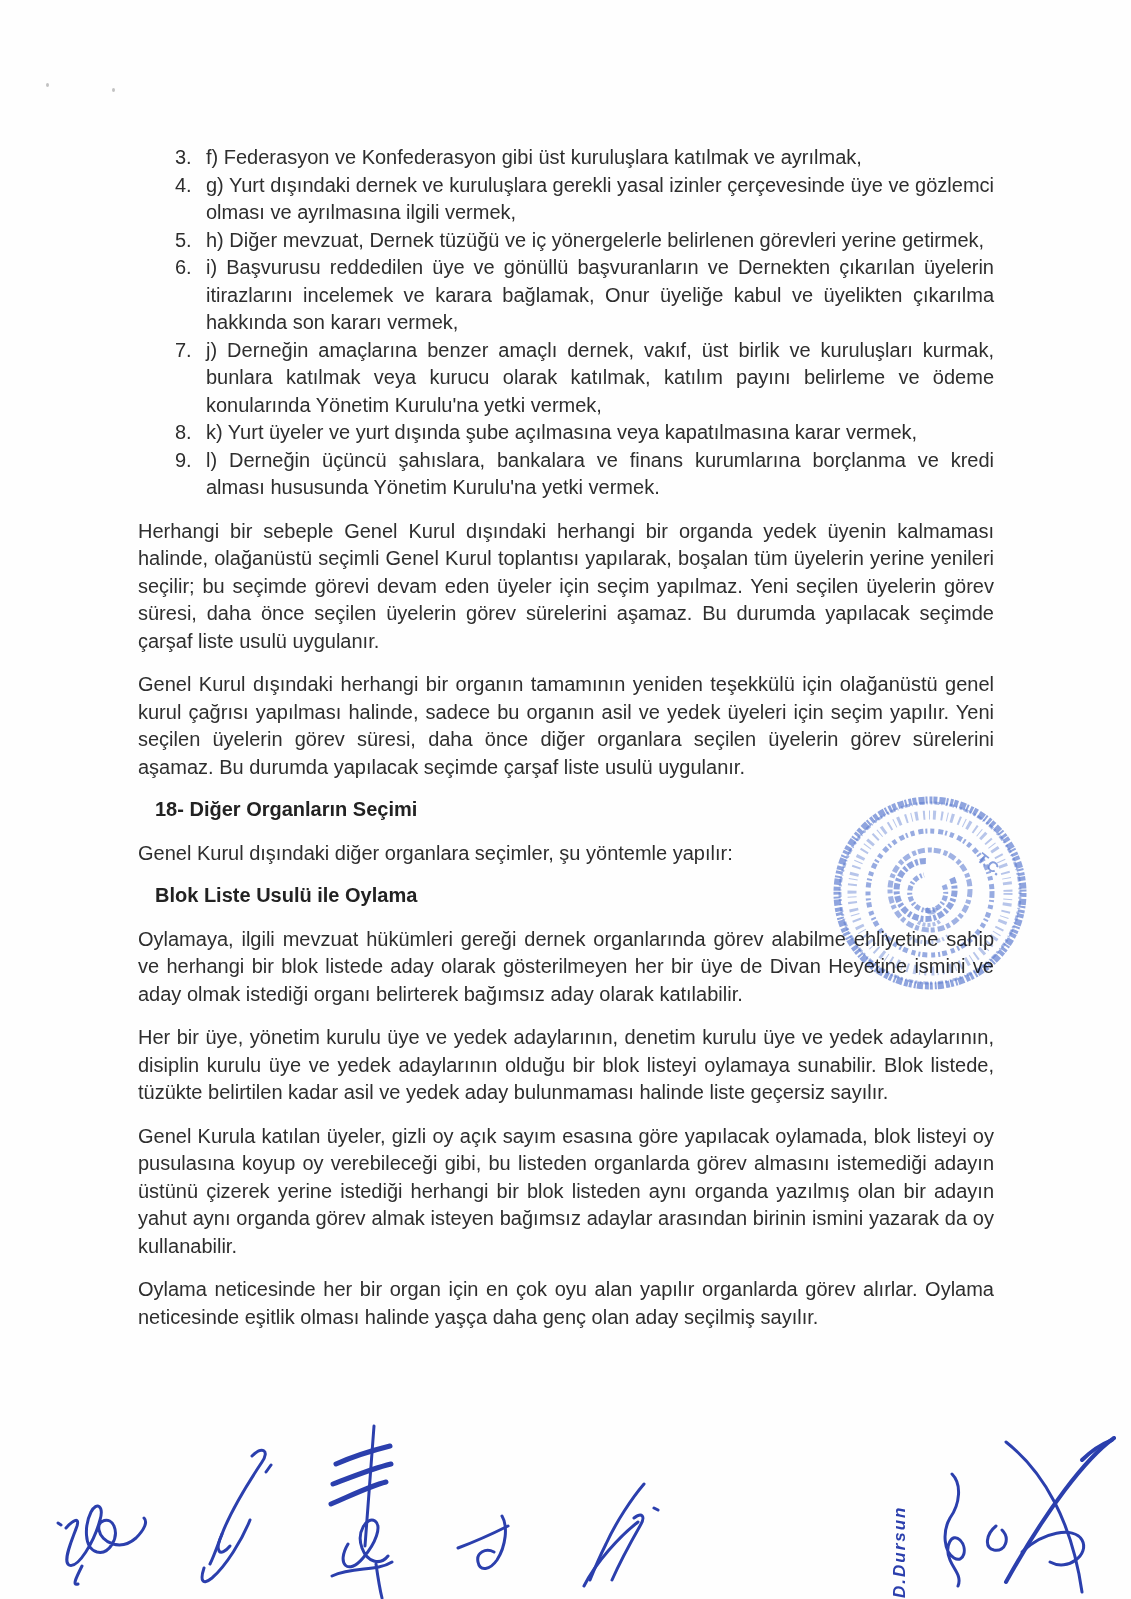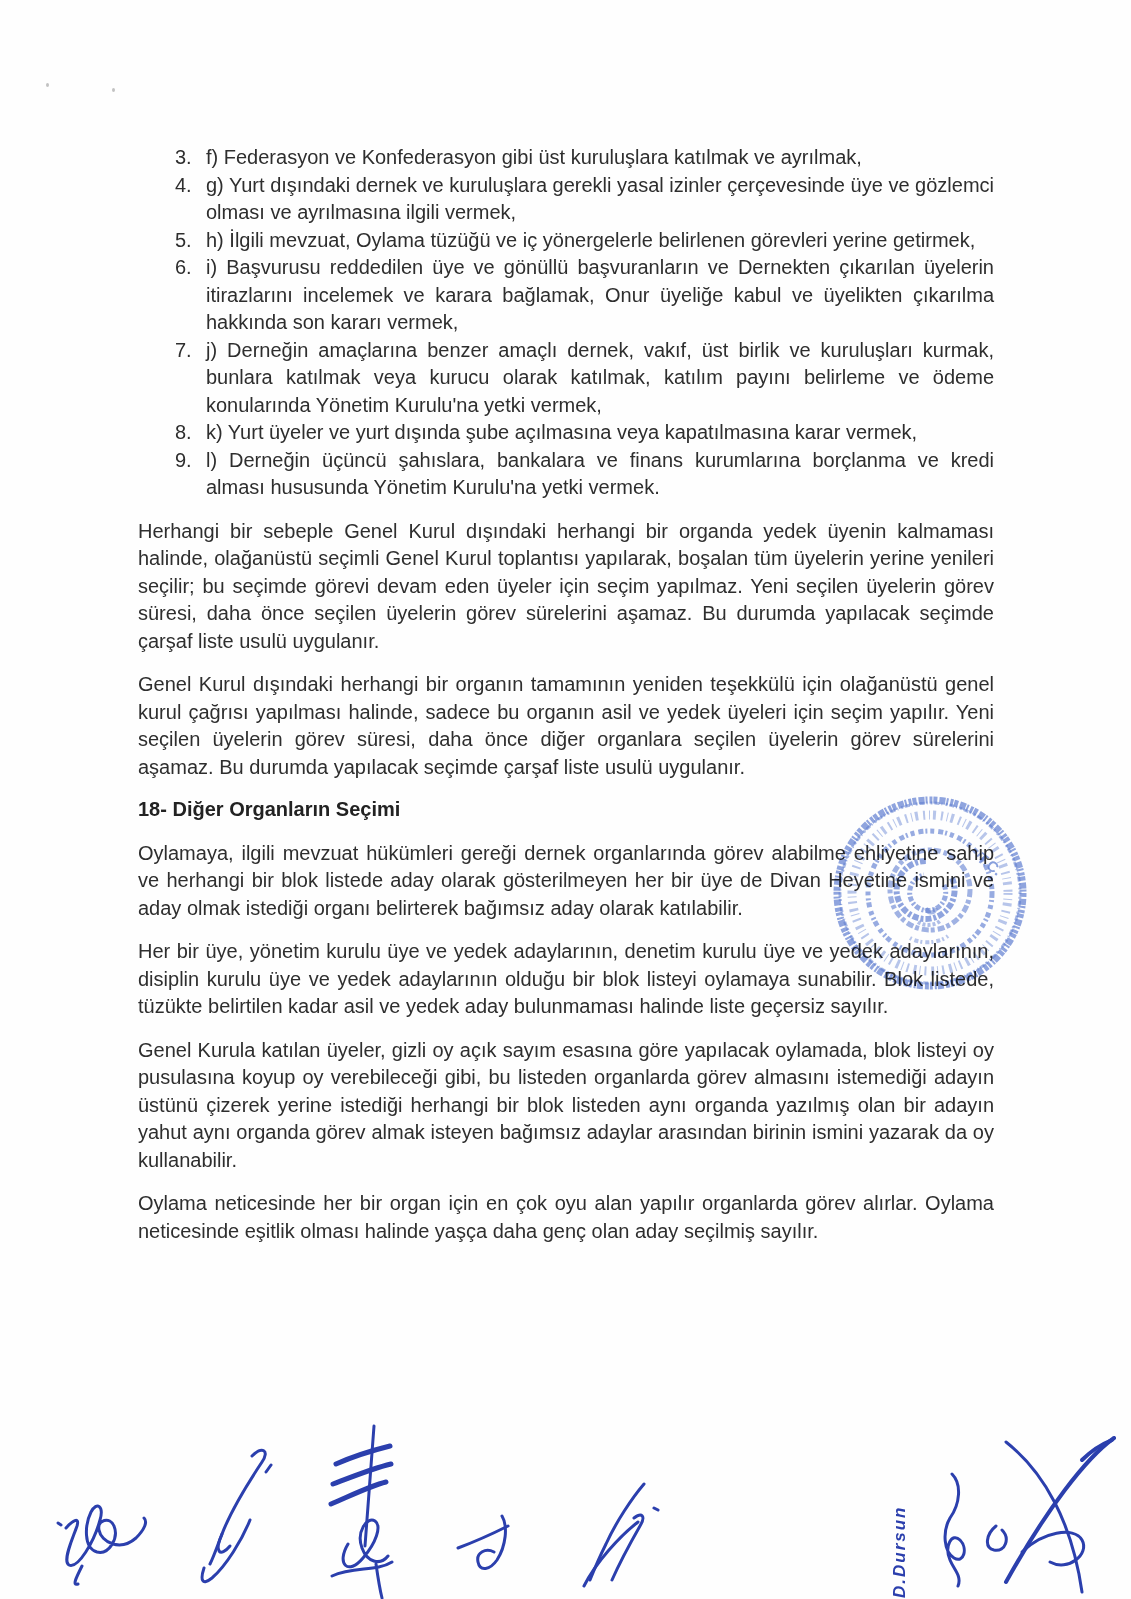--- a/index.html
+++ b/index.html
@@ -10,21 +10,21 @@
   }
   .content{
     position:absolute;left:138px;top:144px;width:856px;
     font-size:20px;line-height:27.5px;text-align:justify;
   }
   .numlist{margin:0 0 16px 37px;padding:0;}
   .li{display:flex;}
   .li .num{width:31px;flex:none;}
   .li .litext{flex:1;text-align:justify;}
   .content p{margin:16px 0 15px 0;}
-  .content h3{font-size:20px;line-height:27.5px;margin:5px 0 14px 0;color:#222;}
+  .content h3{font-size:20px;line-height:27.5px;margin:5px 0 14px 17px;color:#222;}
   .speck{position:absolute;width:3px;height:4px;background:#9a9a9a;border-radius:50%;opacity:.6;}
   .stamp{position:absolute;left:830px;top:790px;width:200px;height:206px;opacity:.82;mix-blend-mode:multiply;}
   .sig{position:absolute;mix-blend-mode:multiply;}
   .sig path{fill:none;stroke:#2b3fae;stroke-linecap:round;stroke-linejoin:round;}
   .vname{
     position:absolute;left:890px;top:1478px;width:120px;height:24px;
     transform:rotate(-90deg);transform-origin:60px 60px;
     color:#2b3fae;font-size:17px;letter-spacing:2px;font-style:italic;font-weight:bold;
     mix-blend-mode:multiply;
   }
@@ -43,21 +43,21 @@
       <div class="li">
         <span class="num">3.</span>
         <span class="litext">f) Federasyon ve Konfederasyon gibi üst kuruluşlara katılmak ve ayrılmak,</span>
       </div>
       <div class="li">
         <span class="num">4.</span>
         <span class="litext">g) Yurt dışındaki dernek ve kuruluşlara gerekli yasal izinler çerçevesinde üye ve gözlemci olması ve ayrılmasına ilgili vermek,</span>
       </div>
       <div class="li">
         <span class="num">5.</span>
-        <span class="litext">h) İlgili mevzuat, Oylama tüzüğü ve iç yönergelerle belirlenen görevleri yerine getirmek,</span>
+        <span class="litext">h) Diğer mevzuat, Dernek tüzüğü ve iç yönergelerle belirlenen görevleri yerine getirmek,</span>
       </div>
       <div class="li">
         <span class="num">6.</span>
         <span class="litext">i) Başvurusu reddedilen üye ve gönüllü başvuranların ve Dernekten çıkarılan üyelerin itirazlarını incelemek ve karara bağlamak, Onur üyeliğe kabul ve üyelikten çıkarılma hakkında son kararı vermek,</span>
       </div>
       <div class="li">
         <span class="num">7.</span>
         <span class="litext">j) Derneğin amaçlarına benzer amaçlı dernek, vakıf, üst birlik ve kuruluşları kurmak, bunlara katılmak veya kurucu olarak katılmak, katılım payını belirleme ve ödeme konularında Yönetim Kurulu'na yetki vermek,</span>
       </div>
       <div class="li">
@@ -67,21 +67,23 @@
       <div class="li">
         <span class="num">9.</span>
         <span class="litext">l) Derneğin üçüncü şahıslara, bankalara ve finans kurumlarına borçlanma ve kredi alması hususunda Yönetim Kurulu'na yetki vermek.</span>
       </div>
     </div>
 
     <p>Herhangi bir sebeple Genel Kurul dışındaki herhangi bir organda yedek üyenin kalmaması halinde, olağanüstü seçimli Genel Kurul toplantısı yapılarak, boşalan tüm üyelerin yerine yenileri seçilir; bu seçimde görevi devam eden üyeler için seçim yapılmaz. Yeni seçilen üyelerin görev süresi, daha önce seçilen üyelerin görev sürelerini aşamaz. Bu durumda yapılacak seçimde çarşaf liste usulü uygulanır.</p>
     <p>Genel Kurul dışındaki herhangi bir organın tamamının yeniden teşekkülü için olağanüstü genel kurul çağrısı yapılması halinde, sadece bu organın asil ve yedek üyeleri için seçim yapılır. Yeni seçilen üyelerin görev süresi, daha önce diğer organlara seçilen üyelerin görev sürelerini aşamaz. Bu durumda yapılacak seçimde çarşaf liste usulü uygulanır.</p>
 
     <h3>18- Diğer Organların Seçimi</h3>
+    <p>Genel Kurul dışındaki diğer organlara seçimler, şu yöntemle yapılır:</p>
 
+    <h3>Blok Liste Usulü ile Oylama</h3>
     <p>Oylamaya, ilgili mevzuat hükümleri gereği dernek organlarında görev alabilme ehliyetine sahip ve herhangi bir blok listede aday olarak gösterilmeyen her bir üye de Divan Heyetine ismini ve aday olmak istediği organı belirterek bağımsız aday olarak katılabilir.</p>
     <p>Her bir üye, yönetim kurulu üye ve yedek adaylarının, denetim kurulu üye ve yedek adaylarının, disiplin kurulu üye ve yedek adaylarının olduğu bir blok listeyi oylamaya sunabilir. Blok listede, tüzükte belirtilen kadar asil ve yedek aday bulunmaması halinde liste geçersiz sayılır.</p>
     <p>Genel Kurula katılan üyeler, gizli oy açık sayım esasına göre yapılacak oylamada, blok listeyi oy pusulasına koyup oy verebileceği gibi, bu listeden organlarda görev almasını istemediği adayın üstünü çizerek yerine istediği herhangi bir blok listeden aynı organda yazılmış olan bir adayın yahut aynı organda görev almak isteyen bağımsız adaylar arasından birinin ismini yazarak da oy kullanabilir.</p>
     <p>Oylama neticesinde her bir organ için en çok oyu alan yapılır organlarda görev alırlar. Oylama neticesinde eşitlik olması halinde yaşça daha genç olan aday seçilmiş sayılır.</p>
 
   </div>
 
   <svg class="stamp" viewBox="0 0 200 206">
     <g stroke="#3d63c7" fill="none">
       <circle cx="100" cy="103" r="93" stroke-width="7" stroke-dasharray="4 2 6 1 2 2 3 1" opacity=".7"></circle>

